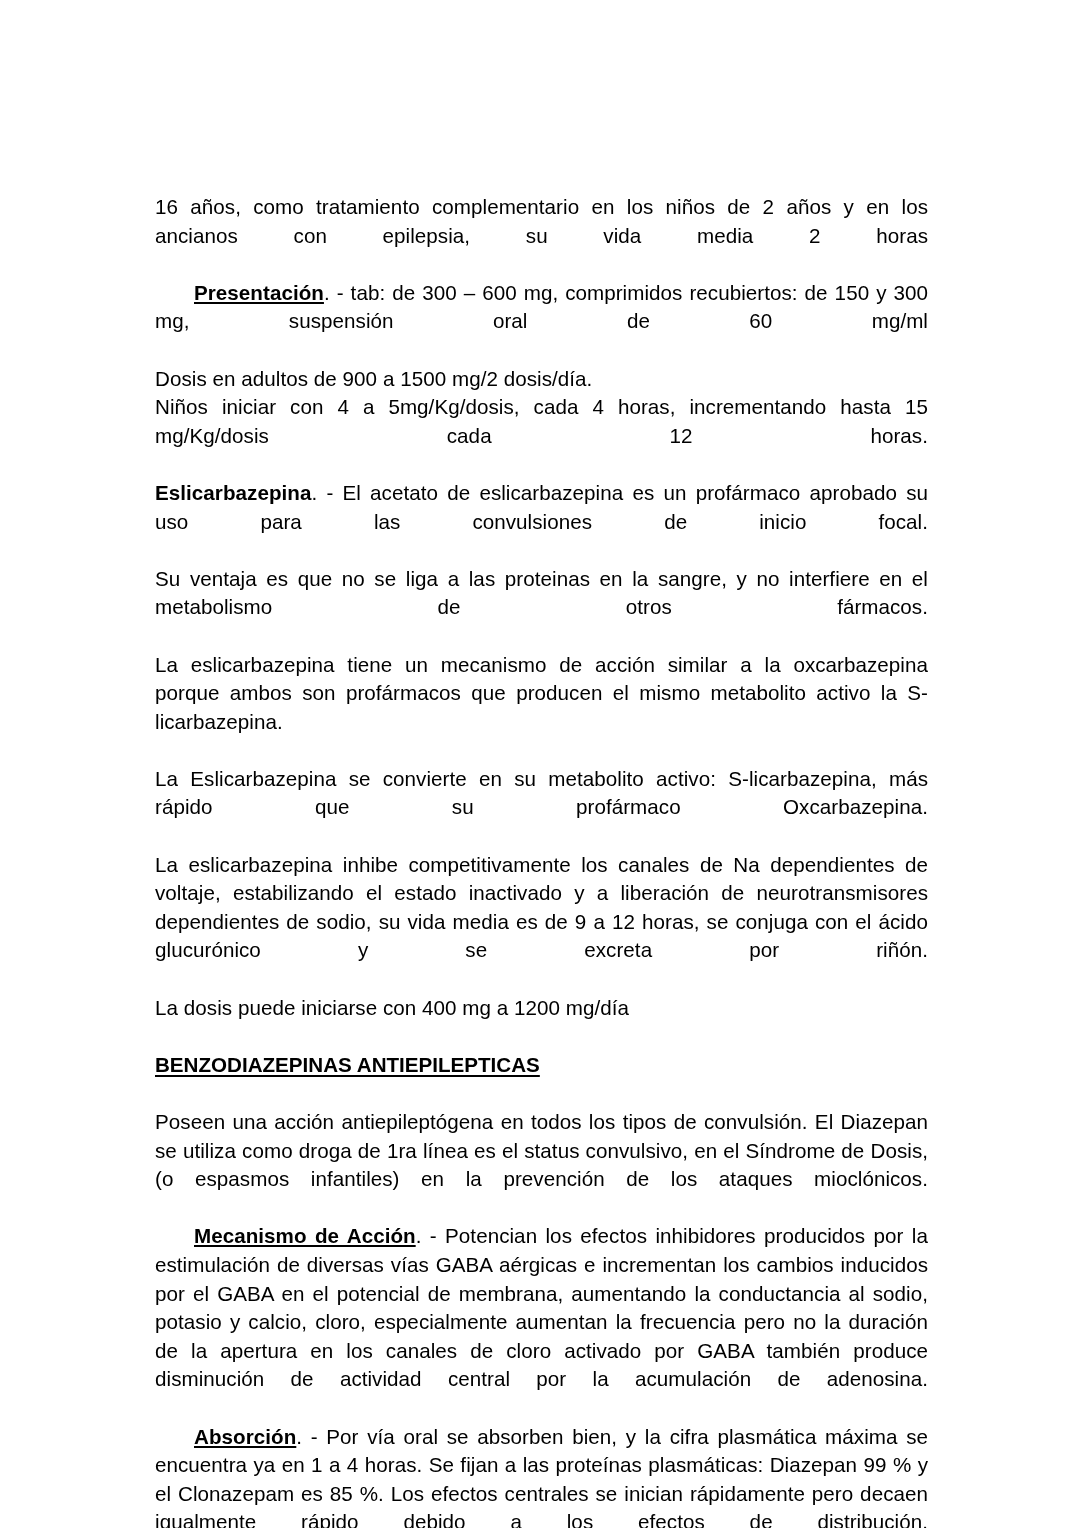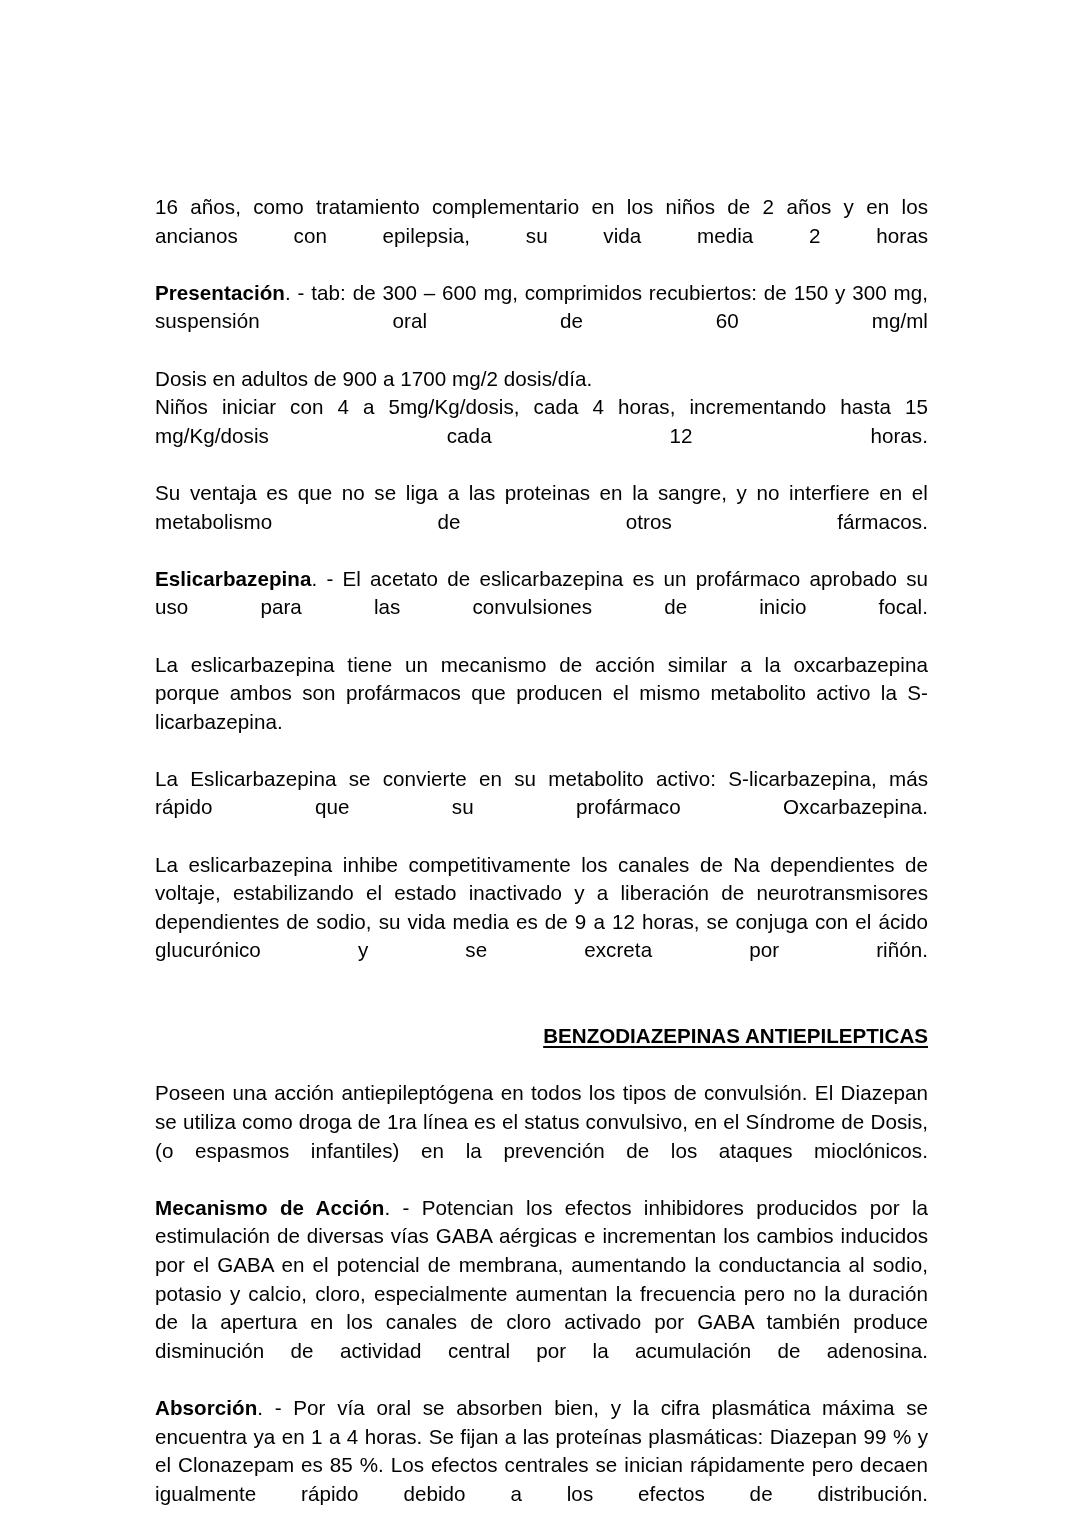--- a/index.html
+++ b/index.html
@@ -40,64 +40,67 @@
   
   .para::after {
     content: "";
     display: inline-block;
     width: 100%;
   }
   .para.nostretch::after { content: none; display: none; }
 
   .lead {
     font-weight: bold;
+    text-decoration: underline;
     text-decoration-thickness: 2px;
     text-underline-offset: 2px;
+    margin-left: 39px;
   }
   .lead-plain {
     font-weight: bold;
   }
   .section-title {
     margin: 0;
     font-size: 20.6px;
     line-height: 28.6px;
     font-weight: bold;
-    text-align: right;
+    text-align: left;
     text-decoration: underline;
     text-decoration-thickness: 2px;
     text-underline-offset: 3px;
   }
   .spacer-line {
     height: 28.6px;
   }
 </style>
 </head>
 <body>
 
 <div class="page">
   <div class="doc-body">
 
     <p class="para"><span>16 años, como tratamiento complementario en los niños de 2 años y en los ancianos con epilepsia, su vida media 2 horas</span></p>
 
     <p class="para"><span class="lead">Presentación</span><span>. - tab: de 300 – 600 mg, comprimidos recubiertos: de 150 y 300 mg, suspensión oral de 60 mg/ml</span></p>
 
-    <p class="para nostretch"><span>Dosis en adultos de 900 a 1700 mg/2 dosis/día.</span></p>
+    <p class="para nostretch"><span>Dosis en adultos de 900 a 1500 mg/2 dosis/día.</span></p>
 
     <p class="para"><span>Niños iniciar con 4 a 5mg/Kg/dosis, cada 4 horas, incrementando hasta 15 mg/Kg/dosis cada 12 horas.</span></p>
 
+    <p class="para"><span class="lead-plain">Eslicarbazepina</span><span>. - El acetato de eslicarbazepina es un profármaco aprobado su uso para las convulsiones de inicio focal.</span></p>
+
     <p class="para"><span>Su ventaja es que no se liga a las proteinas en la sangre, y no interfiere en el metabolismo de otros fármacos.</span></p>
-
-    <p class="para"><span class="lead-plain">Eslicarbazepina</span><span>. - El acetato de eslicarbazepina es un profármaco aprobado su uso para las convulsiones de inicio focal.</span></p>
 
     <p class="para"><span>La eslicarbazepina tiene un mecanismo de acción similar a la oxcarbazepina porque ambos son profármacos que producen el mismo metabolito activo la S-licarbazepina.</span></p>
 
     <p class="para"><span>La Eslicarbazepina se convierte en su metabolito activo: S-licarbazepina, más rápido que su profármaco Oxcarbazepina.</span></p>
 
     <p class="para"><span>La eslicarbazepina inhibe competitivamente los canales de Na dependientes de voltaje, estabilizando el estado inactivado y a liberación de neurotransmisores dependientes de sodio, su vida media es de 9 a 12 horas, se conjuga con el ácido glucurónico y se excreta por riñón.</span></p>
 
+    <p class="para nostretch"><span>La dosis puede iniciarse con 400 mg a 1200 mg/día</span></p>
 
     <div class="spacer-line"></div>
 
     <p class="section-title">BENZODIAZEPINAS ANTIEPILEPTICAS</p>
 
     <div class="spacer-line"></div>
 
     <p class="para"><span>Poseen una acción antiepileptógena en todos los tipos de convulsión. El Diazepan se utiliza como droga de 1ra línea es el status convulsivo, en el Síndrome de Dosis, (o espasmos infantiles) en la prevención de los ataques mioclónicos.</span></p>
 
     <p class="para"><span class="lead">Mecanismo de Acción</span><span>. - Potencian los efectos inhibidores producidos por la estimulación de diversas vías GABA aérgicas e incrementan los cambios inducidos por el GABA en el potencial de membrana, aumentando la conductancia al sodio, potasio y calcio,  cloro, especialmente aumentan la frecuencia pero no la duración de la apertura en los canales de cloro activado por GABA también produce disminución de actividad central por la acumulación de adenosina.</span></p>

